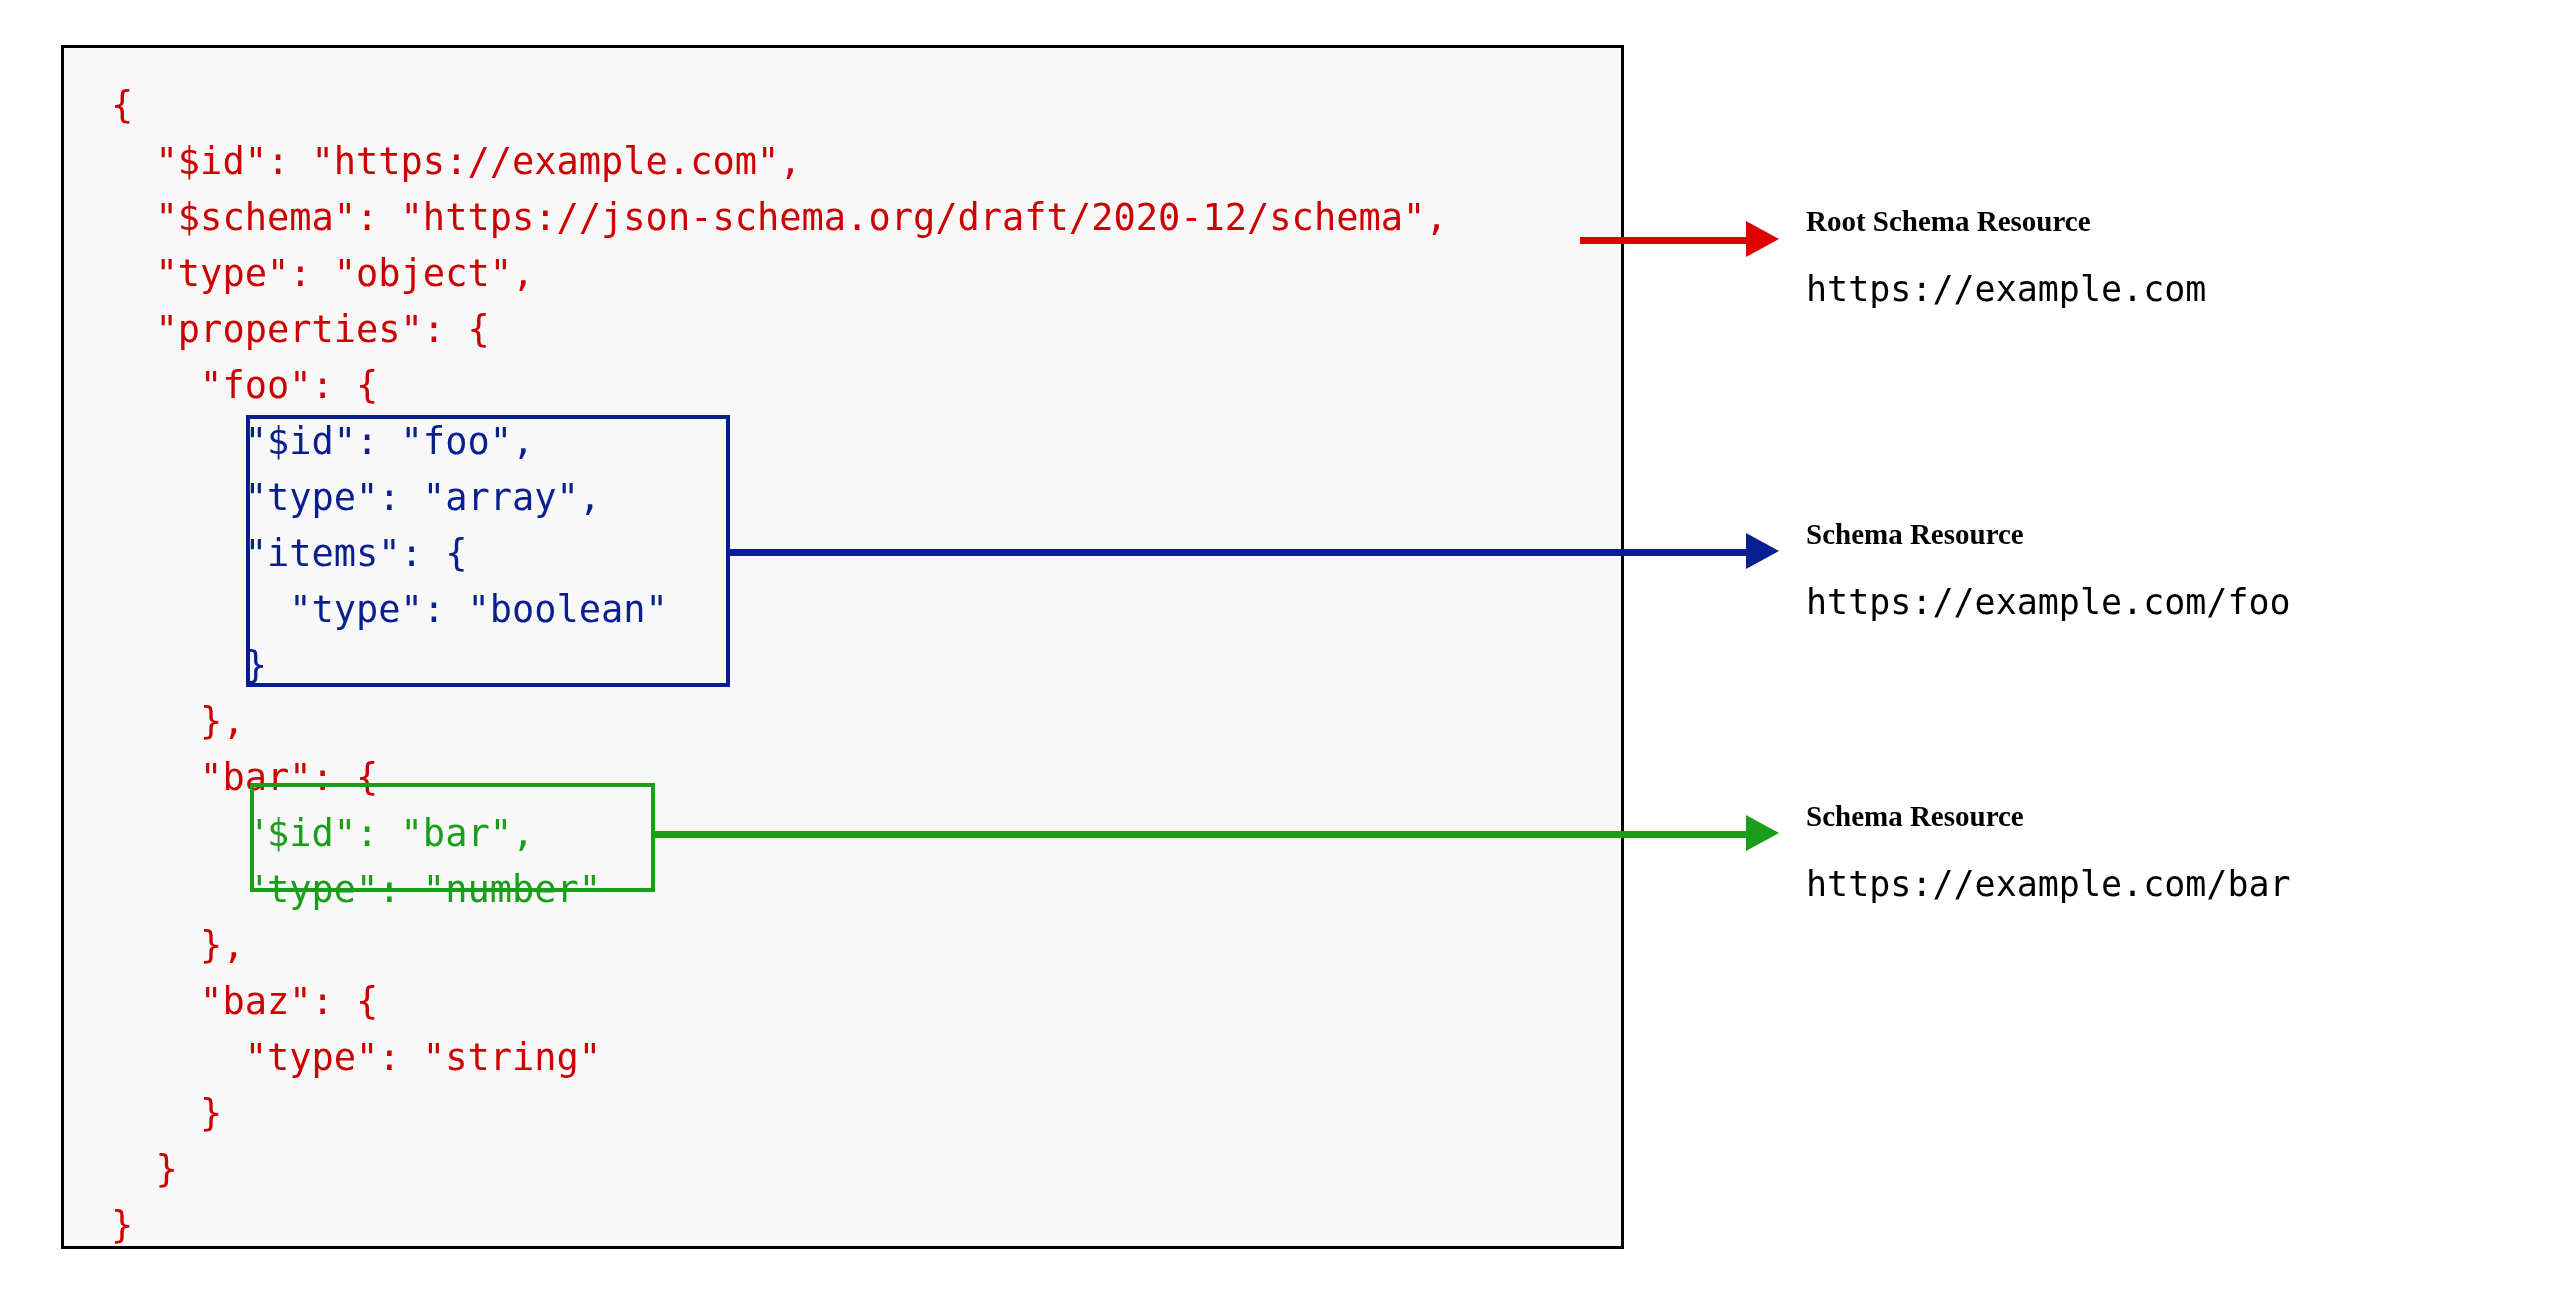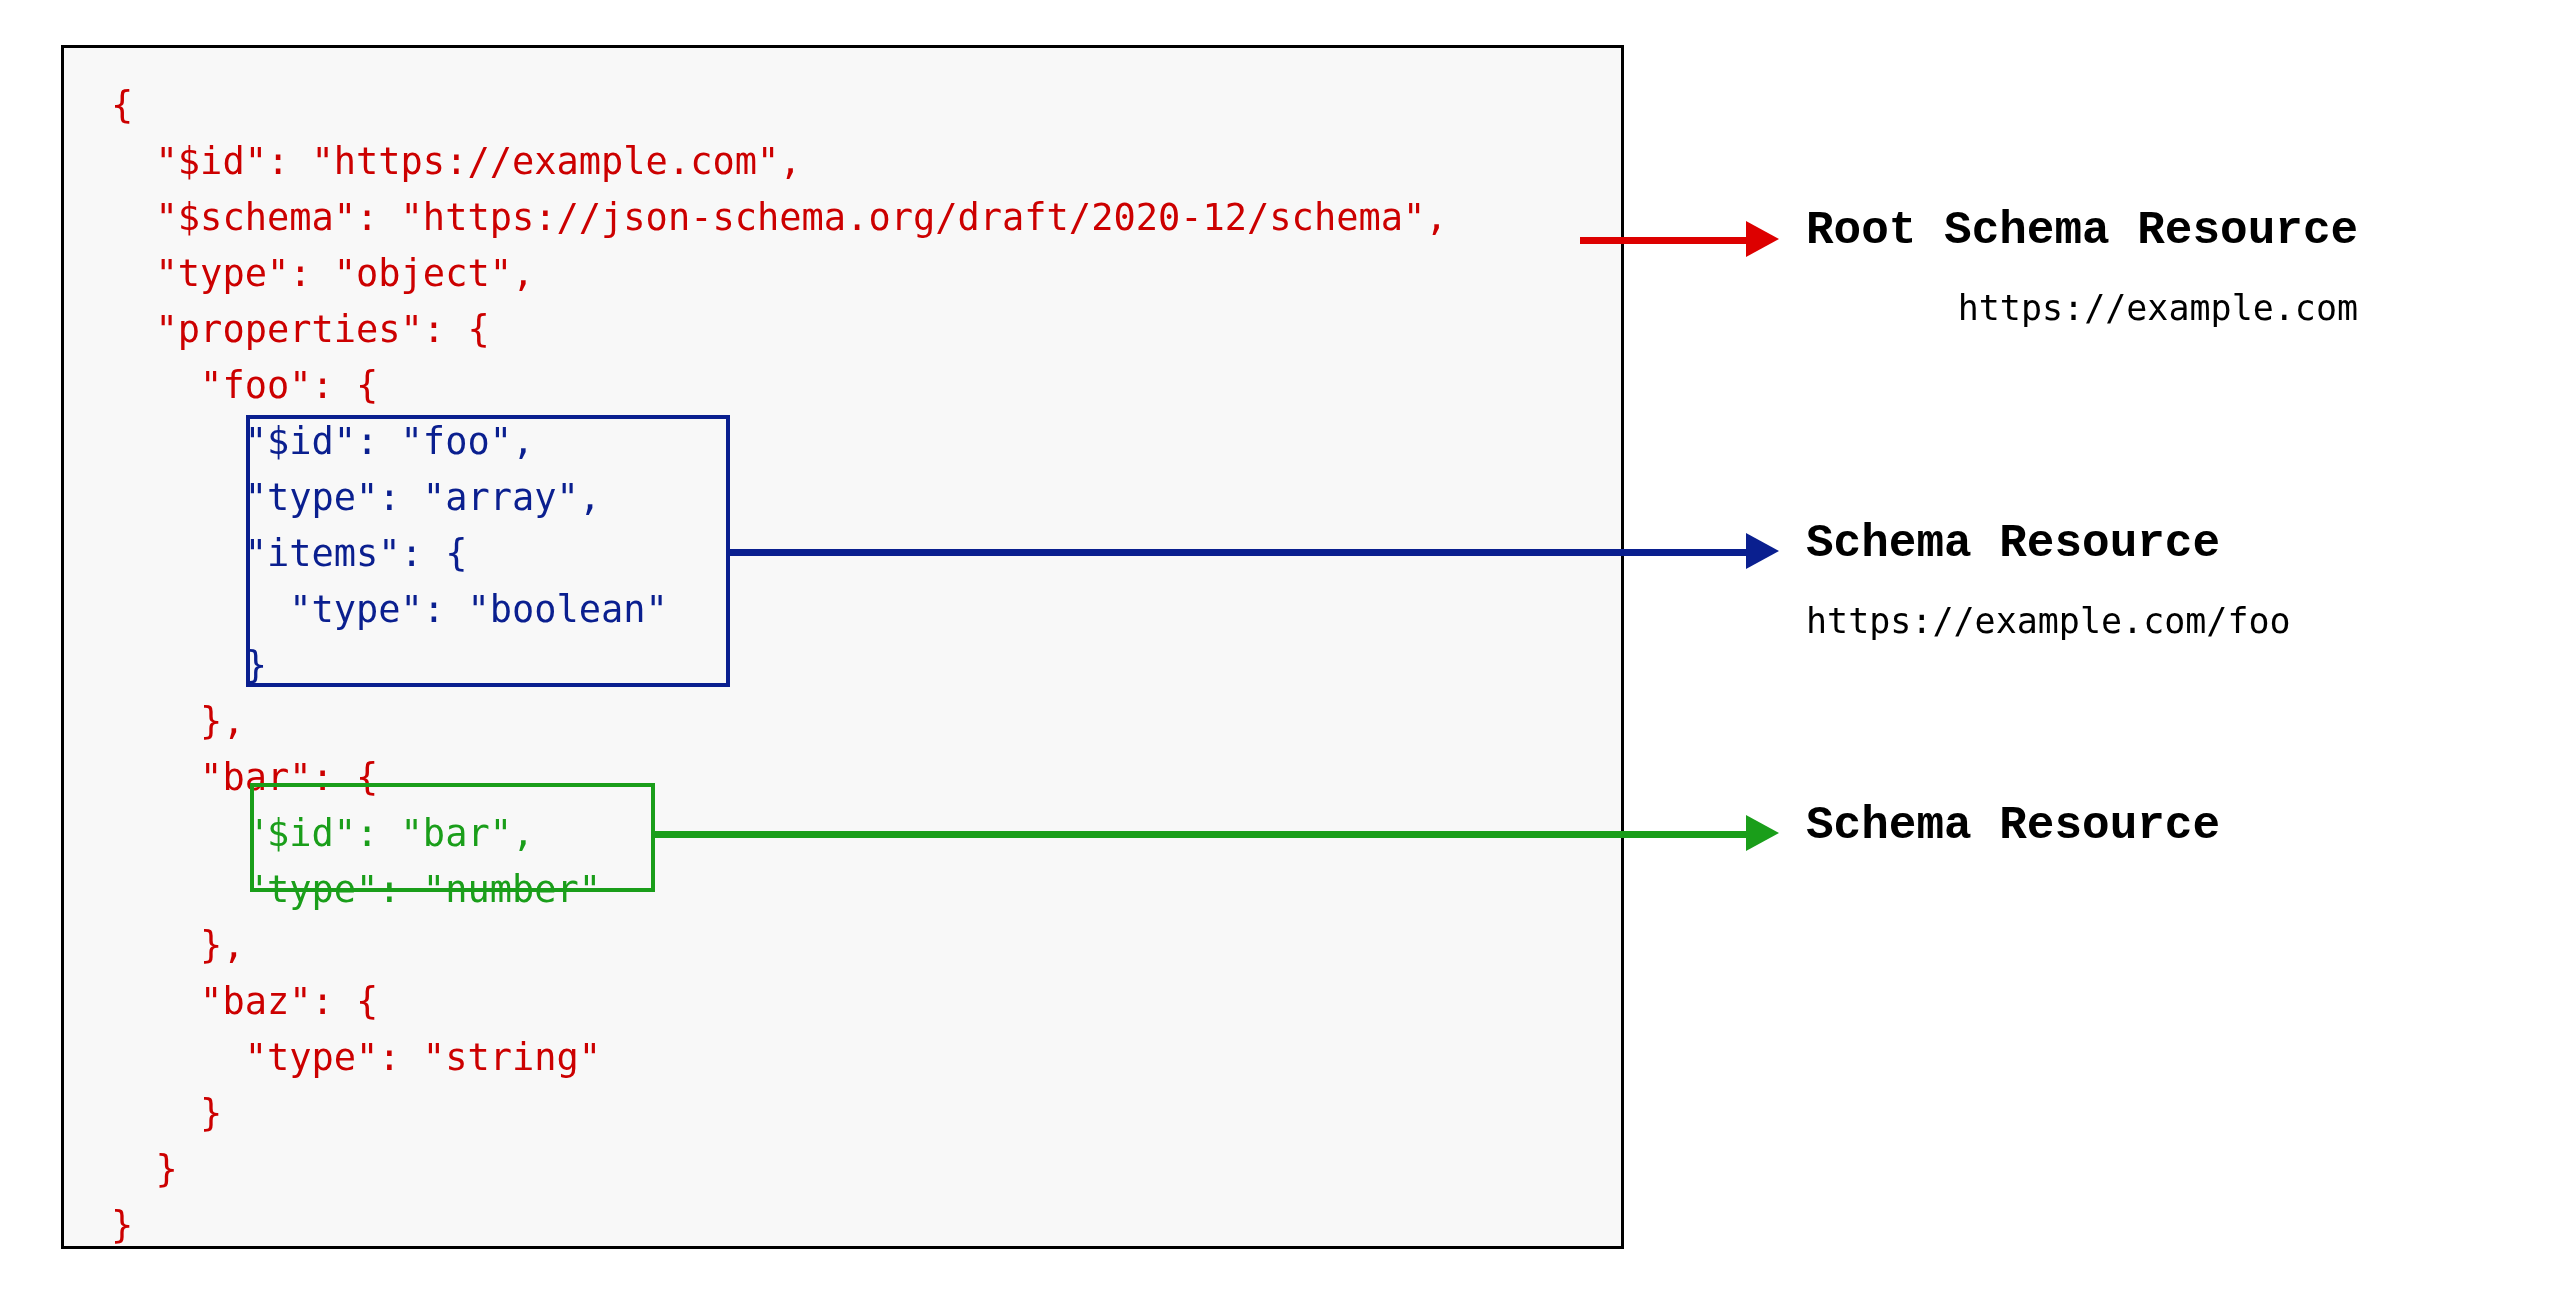--- a/index.html
+++ b/index.html
@@ -91,23 +91,23 @@
   #arrow2-line { left: 730px; top: 549px;  width: 1018px; }
   #arrow2-head { left: 1746px; top: 533px; }
 
   #arrow3-line { left: 655px;  top: 831px; width: 1093px; }
   #arrow3-head { left: 1746px; top: 815px; }
 
   
   .label-group { position: absolute; }
   .label-title {
     margin: 0;
-    font-family: Liberation Mono, monospace;
+    font-family: Liberation Serif, serif;
     font-weight: bold;
-    font-size: 46px;
+    font-size: 29px;
     color: #000000;
     white-space: nowrap;
     line-height: 1.1;
   }
   .label-url {
     margin: 0;
     font-family: "DejaVu Sans Mono", monospace;
     font-size: 35px;
     color: #000000;
     white-space: nowrap;
@@ -145,16 +145,17 @@
     <p class="label-url">https://example.com</p>
   </div>
 
   <div class="label-group" id="label-foo">
     <p class="label-title">Schema Resource</p>
     <p class="label-url">https://example.com/foo</p>
   </div>
 
   <div class="label-group" id="label-bar">
     <p class="label-title">Schema Resource</p>
+    <p class="label-url">https://example.com/bar</p>
   </div>
 
 </div>
 
 
 </body></html>

